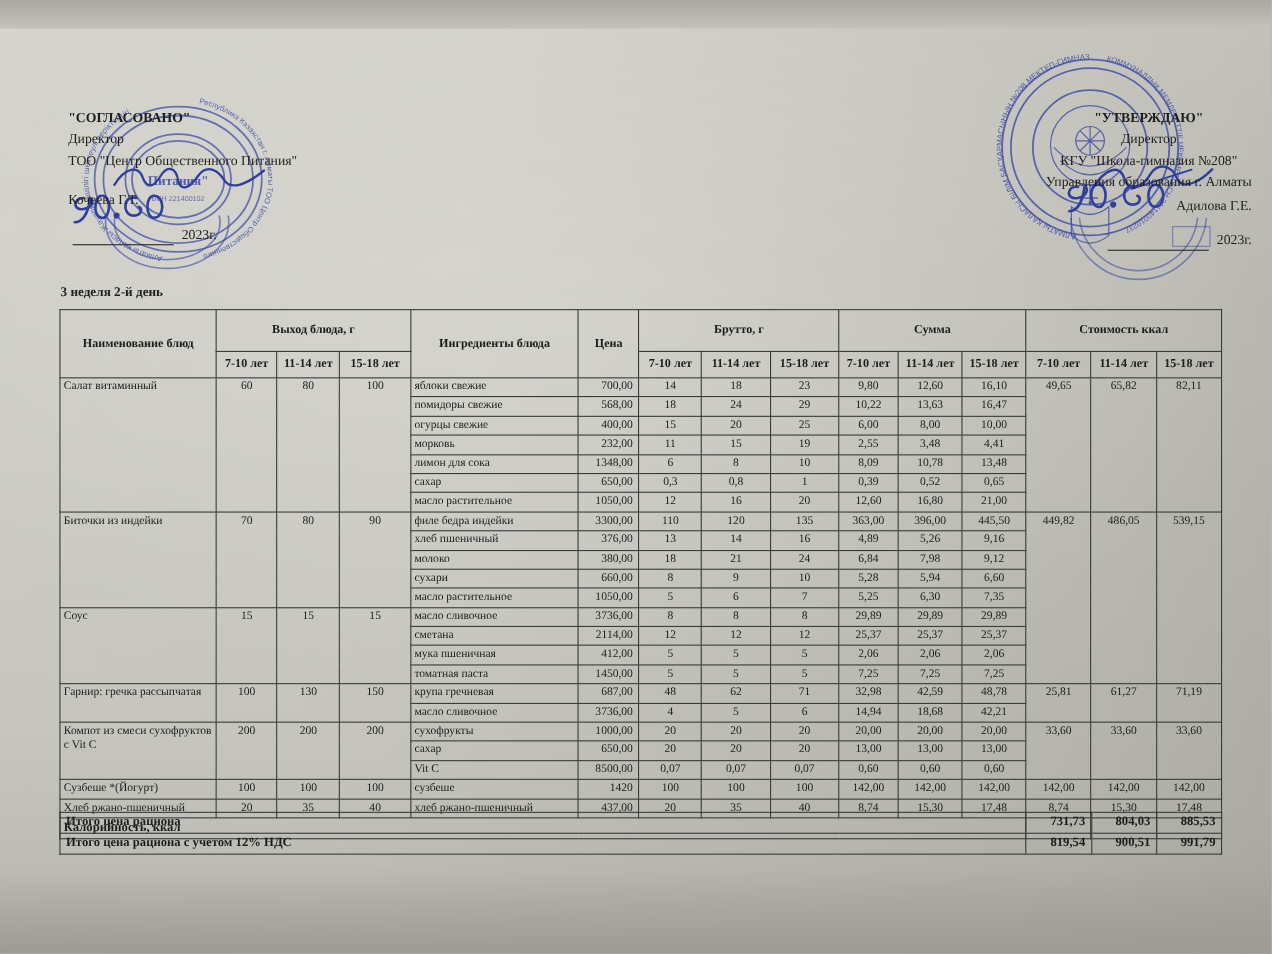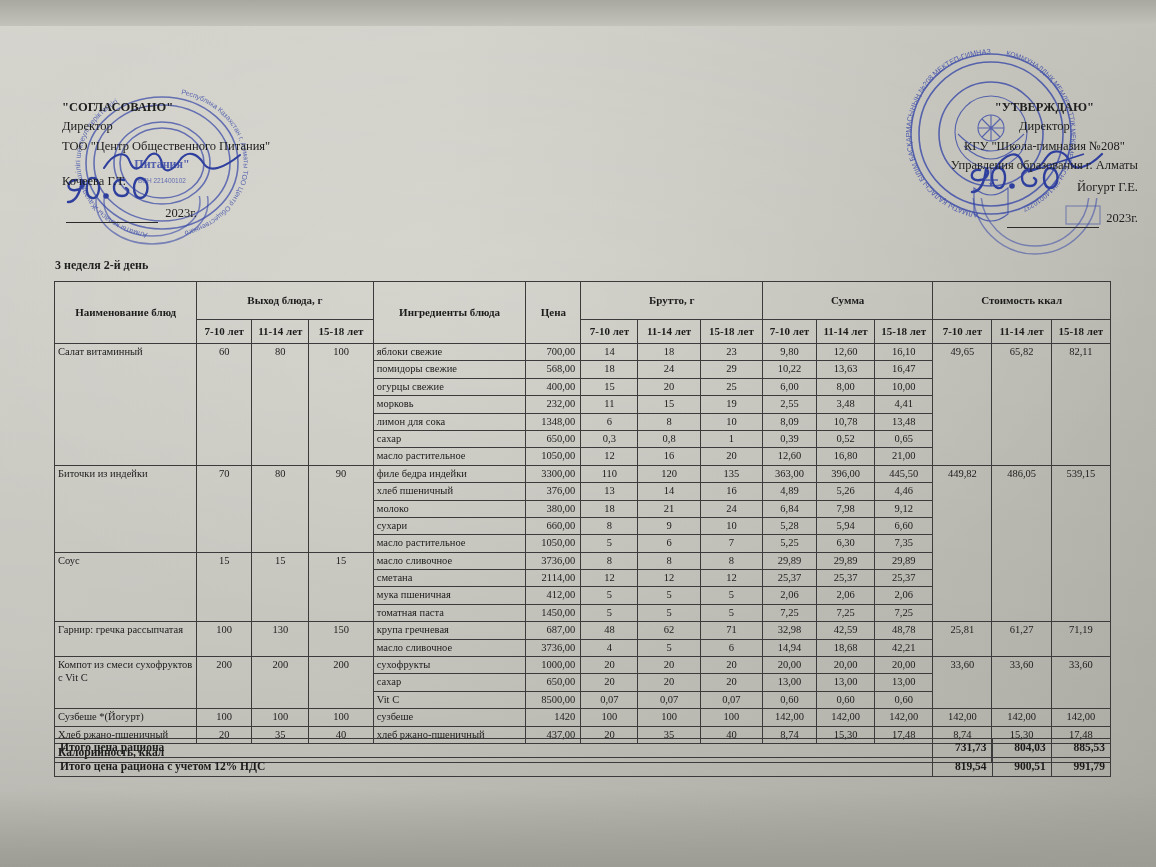--- a/index.html
+++ b/index.html
@@ -195,21 +195,21 @@
       <span>2023г.</span>
     </div>
   </div>
 
   <div class="approval approval-right" style="text-align:center;">
     <div class="ttl">"УТВЕРЖДАЮ"</div>
     <div>Директор</div>
     <div>КГУ "Школа-гимназия №208"</div>
     <div>Управления образования г. Алматы</div>
     <div style="text-align:right;margin-top:2px;">
-      <span>Йогурт Г.Е.</span>
+      <span>Адилова Г.Е.</span>
     </div>
     <div class="date-row" style="text-align:right;">
       <span class="sig-line"></span>
       <span>2023г.</span>
     </div>
   </div>
 
   <div class="week-day">3 неделя 2-й день</div>
 
   <div class="tbl-wrap">
@@ -352,21 +352,21 @@
             <td class="c" rowspan="9">539,15</td>
           </tr>
           <tr class="rowh">
             <td class="l">хлеб пшеничный</td>
             <td class="r">376,00</td>
             <td class="c">13</td>
             <td class="c">14</td>
             <td class="c">16</td>
             <td class="c">4,89</td>
             <td class="c">5,26</td>
-            <td class="c">4,46</td>
+            <td class="c">9,16</td>
           </tr>
           <tr class="rowh">
             <td class="l">молоко</td>
             <td class="r">380,00</td>
             <td class="c">18</td>
             <td class="c">21</td>
             <td class="c">24</td>
             <td class="c">6,84</td>
             <td class="c">7,98</td>
             <td class="c">9,12</td>

